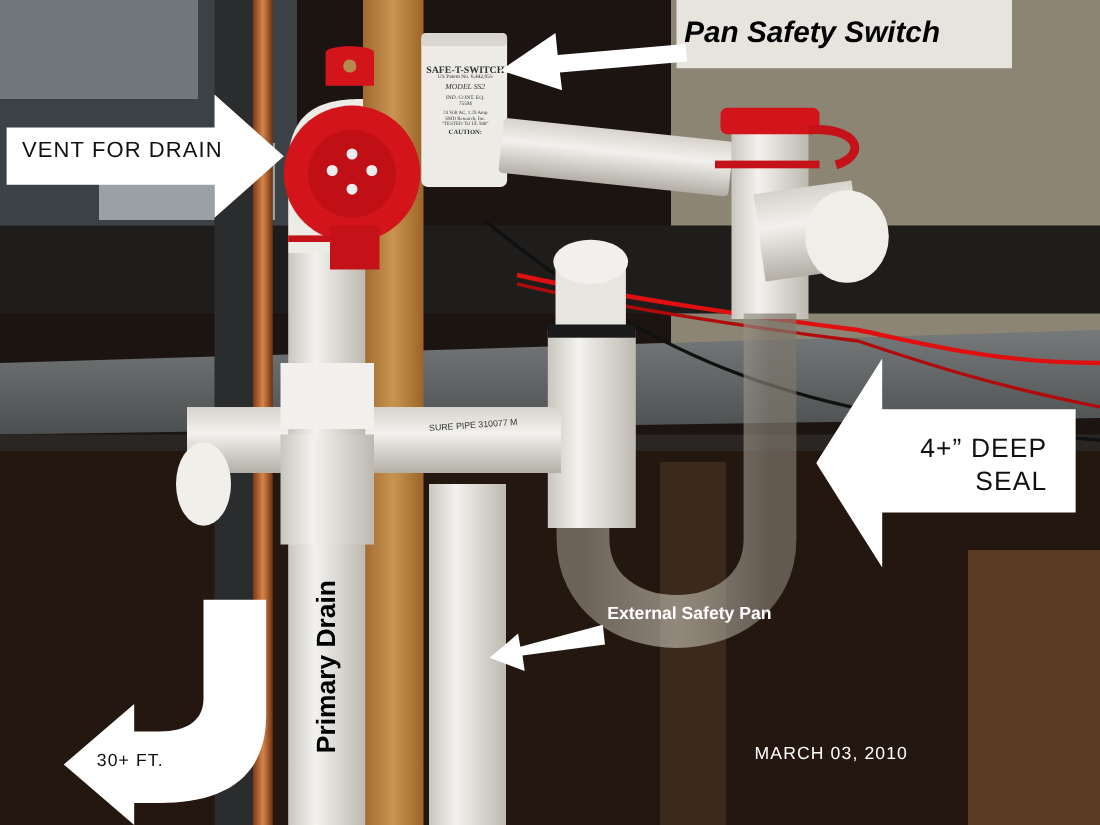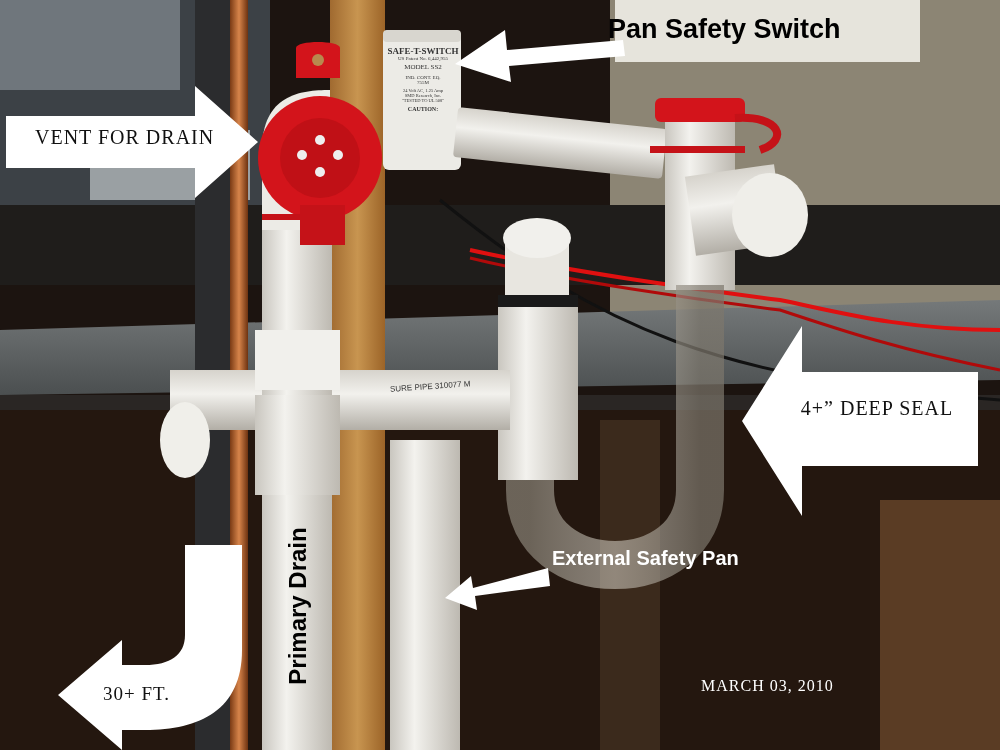--- a/index.html
+++ b/index.html
@@ -1,19 +1,19 @@
 <!DOCTYPE html>
 <html><head>
 <meta charset="utf-8">
 <style>
   html, body { margin:0; padding:0; }
   body { width:1000px; height:750px; overflow:hidden; background:#1c1410; position:relative; font-family:"Liberation Sans", sans-serif; }
   .scene { position:absolute; left:0; top:0; width:1000px; height:750px; }
   .abs { position:absolute; }
-  .label-art { font-family:Liberation Serif, serif; letter-spacing:1px; color:#111;margin-left:15px; }
+  .label-art { font-family:Liberation Sans, sans-serif; letter-spacing:1px; color:#111; }
   .bold-sans { font-family:"Liberation Sans", sans-serif; font-weight:bold; }
 </style>
 </head>
 <body>
 
 <div class="scene">
   <svg class="abs" style="left:0;top:0" width="1000" height="750" viewBox="0 0 1000 750">
     <defs>
       <linearGradient id="pvc" x1="0" x2="1" y1="0" y2="0">
         <stop offset="0" stop-color="#c9c6bf"></stop>
@@ -111,58 +111,58 @@
     <circle cx="320" cy="158" r="40" fill="#c01016"></circle>
     <circle cx="320" cy="140" r="5" fill="#eee"></circle>
     <circle cx="302" cy="155" r="5" fill="#eee"></circle>
     <circle cx="338" cy="155" r="5" fill="#eee"></circle>
     <circle cx="320" cy="172" r="5" fill="#eee"></circle>
     <rect x="300" y="205" width="45" height="40" fill="#c51218"></rect>
     <rect x="262" y="214" width="60" height="6" fill="#c51218"></rect>
   </svg>
 
   <div class="abs" style="left:386px;top:46px;width:74px;font-family:'Liberation Serif',serif;color:#333;text-align:center;">
-    <div style="font-size:9px;font-weight:bold;">SAFE-T-SWITCH</div>
+    <div style="font-size:9px;font-weight:bold;margin-top:12px;">SAFE-T-SWITCH</div>
     <div style="font-size:5px;">US Patent No. 6,442,955</div>
-    <div style="font-size:7px;margin-top:2px;">MODEL SS2</div>
+    <div style="font-size:7px;margin-top:2px;font-style:italic;">MODEL SS2</div>
     <div style="font-size:5px;margin-top:4px;">IND. CONT. EQ.</div>
     <div style="font-size:5px;">755M</div>
     <div style="font-size:4.5px;margin-top:3px;">24 Volt AC, 1.25 Amp</div>
     <div style="font-size:4.5px;">SMD Research, Inc.</div>
     <div style="font-size:4.5px;">"TESTED TO UL 508"</div>
     <div style="font-size:6px;font-weight:bold;margin-top:3px;">CAUTION:</div>
   </div>
 
   <div class="abs" style="left:390px;top:382px;font-size:8px;color:#333;font-family:'Liberation Sans',sans-serif;transform:rotate(-4deg);">SURE PIPE 310077 M</div>
 
   <svg class="abs" style="left:0;top:86px" width="260" height="112" viewBox="0 0 260 112">
     <polygon points="6,30 195,30 195,0 258,56 195,112 195,82 6,82" fill="#ffffff"></polygon>
   </svg>
   <div class="abs label-art" style="left:20px;top:126px;font-size:20px;text-transform:uppercase;">Vent for Drain</div>
 
   <svg class="abs" style="left:455px;top:30px" width="170" height="52" viewBox="0 0 170 52">
     <polygon points="168,10 52,20 50,0 0,34 56,52 54,36 170,26" fill="#ffffff"></polygon>
   </svg>
-  <div class="abs bold-sans" style="left:608px;top:14px;font-size:27px;color:#000;">Pan Safety Switch</div>
+  <div class="abs bold-sans" style="left:622px;top:14px;font-size:27px;color:#000;font-style:italic;">Pan Safety Switch</div>
 
   <svg class="abs" style="left:742px;top:326px" width="236" height="190" viewBox="0 0 236 190">
     <polygon points="0,95 60,0 60,46 236,46 236,140 60,140 60,190" fill="#ffffff"></polygon>
   </svg>
-  <div class="abs label-art" style="left:772px;top:393px;width:180px;text-align:center;font-size:20px;line-height:30px;text-transform:uppercase;">
+  <div class="abs label-art" style="left:772px;top:393px;width:180px;text-align:right;font-size:24px;line-height:30px;text-transform:uppercase;">
     <div>4+” Deep Seal</div>
   </div>
 
   <svg class="abs" style="left:445px;top:568px" width="105" height="42" viewBox="0 0 105 42">
     <polygon points="103,0 105,18 30,28 32,42 0,30 26,8 28,20" fill="#ffffff"></polygon>
   </svg>
-  <div class="abs bold-sans" style="left:552px;top:544px;font-size:20px;line-height:29px;color:#ffffff;">
+  <div class="abs bold-sans" style="left:552px;top:544px;font-size:16px;line-height:29px;color:#ffffff;">
     <div>External Safety Pan</div>
   </div>
 
   <div class="abs bold-sans" style="left:298px;top:606px;font-size:24px;color:#000;transform:translate(-50%,-50%) rotate(-90deg);transform-origin:center;white-space:nowrap;">Primary Drain</div>
 
   <svg class="abs" style="left:50px;top:545px" width="205" height="205" viewBox="0 0 205 205">
     <path d="M135,0 L192,0 L192,105 C192,165 150,185 95,185 L72,185 L72,205 L8,150 L72,95 L72,120 L95,120 C120,120 135,110 135,90 Z" fill="#ffffff"></path>
   </svg>
-  <div class="abs label-art" style="left:88px;top:683px;font-size:19px;text-transform:uppercase;">30+ ft.</div>
+  <div class="abs label-art" style="left:88px;top:683px;font-size:16px;text-transform:uppercase;">30+ ft.</div>
 
   <div class="abs label-art" style="left:686px;top:677px;font-size:16px;color:#ffffff;text-transform:uppercase;">March 03, 2010</div>
 </div>
 
 </body></html>

